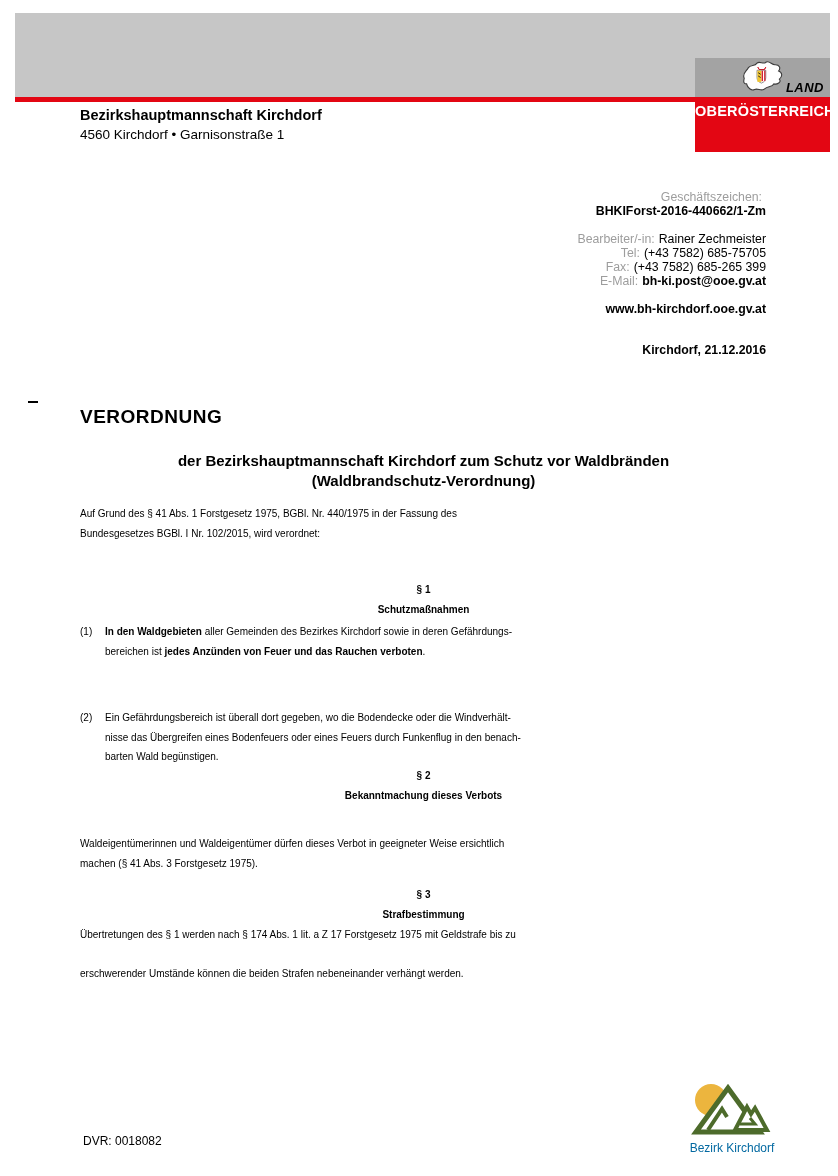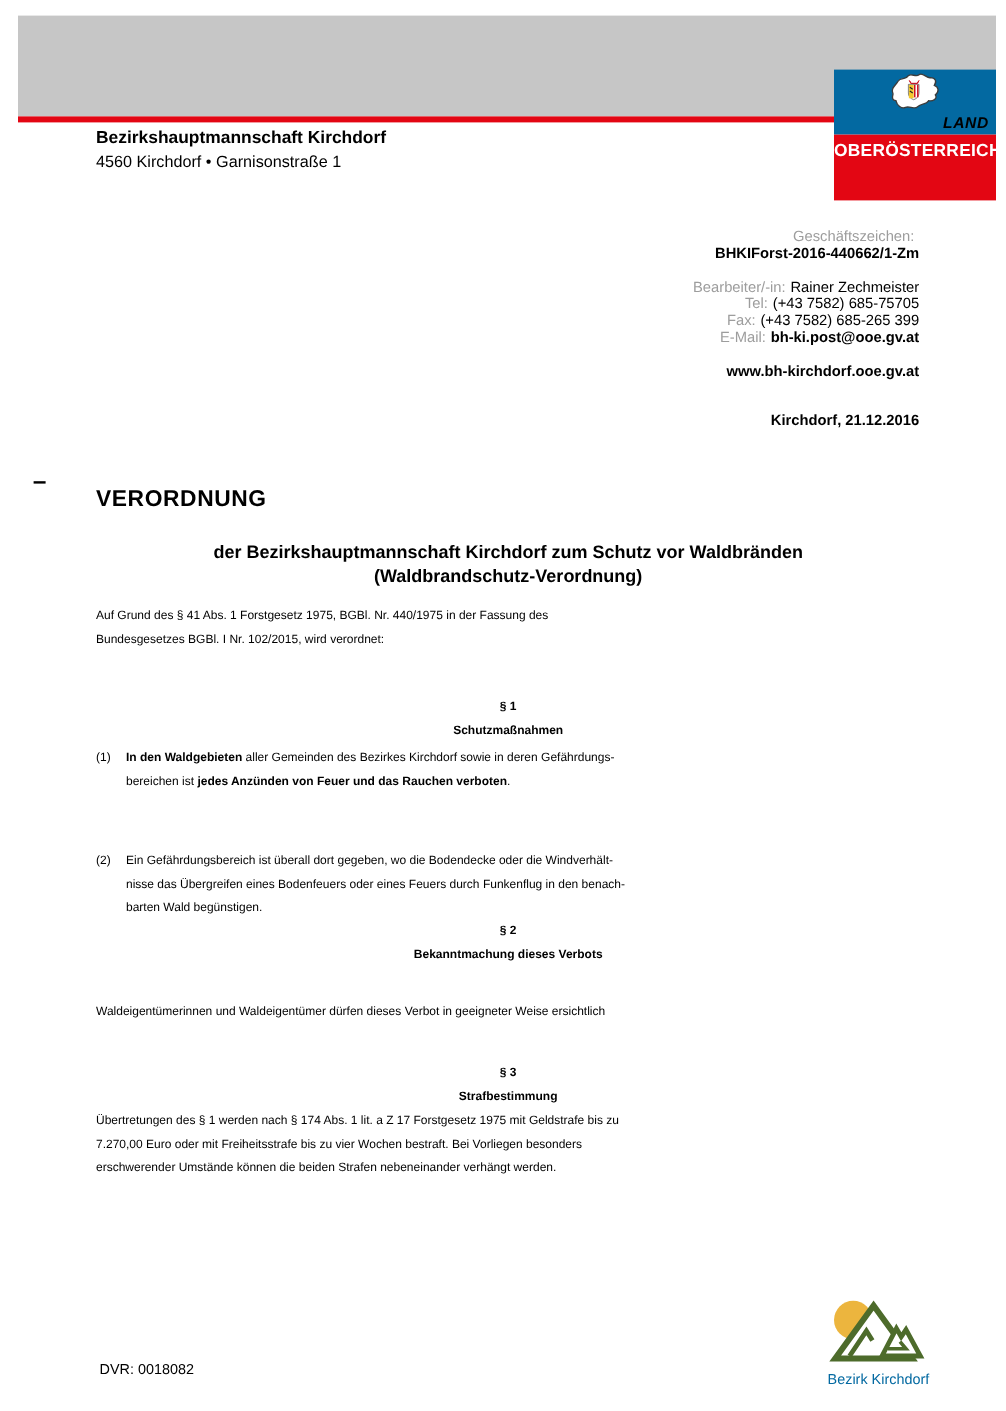--- a/index.html
+++ b/index.html
@@ -4,21 +4,21 @@
 <style>
   html,body { margin:0; padding:0; background:#ffffff; }
   .page {
     position:relative; width:838px; height:1176px; background:#ffffff;
     font-family:"Liberation Sans", sans-serif; color:#000; overflow:hidden;
   }
   
   .band-gray { position:absolute; left:15px; top:13px; width:815px; height:84px; background:#c6c6c6; }
   .band-red  { position:absolute; left:15px; top:97px; width:681px; height:5px; background:#e30613; }
   .logo-box  { position:absolute; left:695px; top:58px; width:135px; }
-  .logo-white{ position:relative; height:54px; background:#0369a1; }
+  .logo-white{ position:relative; height:39px; background:#a3a3a3; }
   .logo-white svg { position:absolute; left:42px; top:1px; }
   .logo-land { position:absolute; right:6px; bottom:2px; font-style:italic; font-weight:bold;
                font-size:13px; letter-spacing:0.5px; color:#000; }
   .logo-red  { height:55px; background:#e30613; text-align:center; }
   .logo-red span { color:#fff; font-weight:bold; font-size:14.5px; letter-spacing:0.2px;
                    display:inline-block; margin-top:7px; line-height:1; }
   .sender { position:absolute; left:80px; top:107px; }
   .sender-name { font-weight:bold; font-size:14.5px; }
   .sender-address { font-size:13.5px; margin-top:4px; }
   
@@ -122,30 +122,31 @@
     <span>barten Wald begünstigen.</span>
   </div>
 
   <div class="blk sec-head" id="sec2-head">
     <span>§ 2</span><br>
     <span>Bekanntmachung dieses Verbots</span>
   </div>
 
   <div class="blk" id="sec2-body">
     <span>Waldeigentümerinnen und Waldeigentümer dürfen dieses Verbot in geeigneter Weise ersichtlich</span><br>
+    <span>machen (§ 41 Abs. 3 Forstgesetz 1975).</span>
   </div>
 
   <div class="blk sec-head" id="sec3-head">
     <span>§ 3</span><br>
     <span>Strafbestimmung</span>
   </div>
 
   <div class="blk" id="sec3-body">
     <span>Übertretungen des § 1 werden nach § 174 Abs. 1 lit. a Z 17 Forstgesetz 1975 mit Geldstrafe bis zu</span><br>
-    <span>7.270,00 Euro oder mit Freiheitsstrafe bis zu vier Wochen bestraft. Bei Vorliegen besonders</span><br>
+    <br>
     <span>erschwerender Umstände können die beiden Strafen nebeneinander verhängt werden.</span>
   </div>
 
   <div class="footer-dvr">DVR: 0018082</div>
 
   <div class="bezirk-logo">
     <svg width="84" height="54" viewBox="0 0 84 54">
       <circle cx="21" cy="18" r="16" fill="#ecb53e"></circle>
       <path d="M6,50 L38,6 L70,50 Z" fill="#ffffff" stroke="#4d6b2b" stroke-width="5" stroke-linejoin="miter"></path>
       <path d="M18,48 L32,27 L37,35" fill="none" stroke="#4d6b2b" stroke-width="4"></path>

